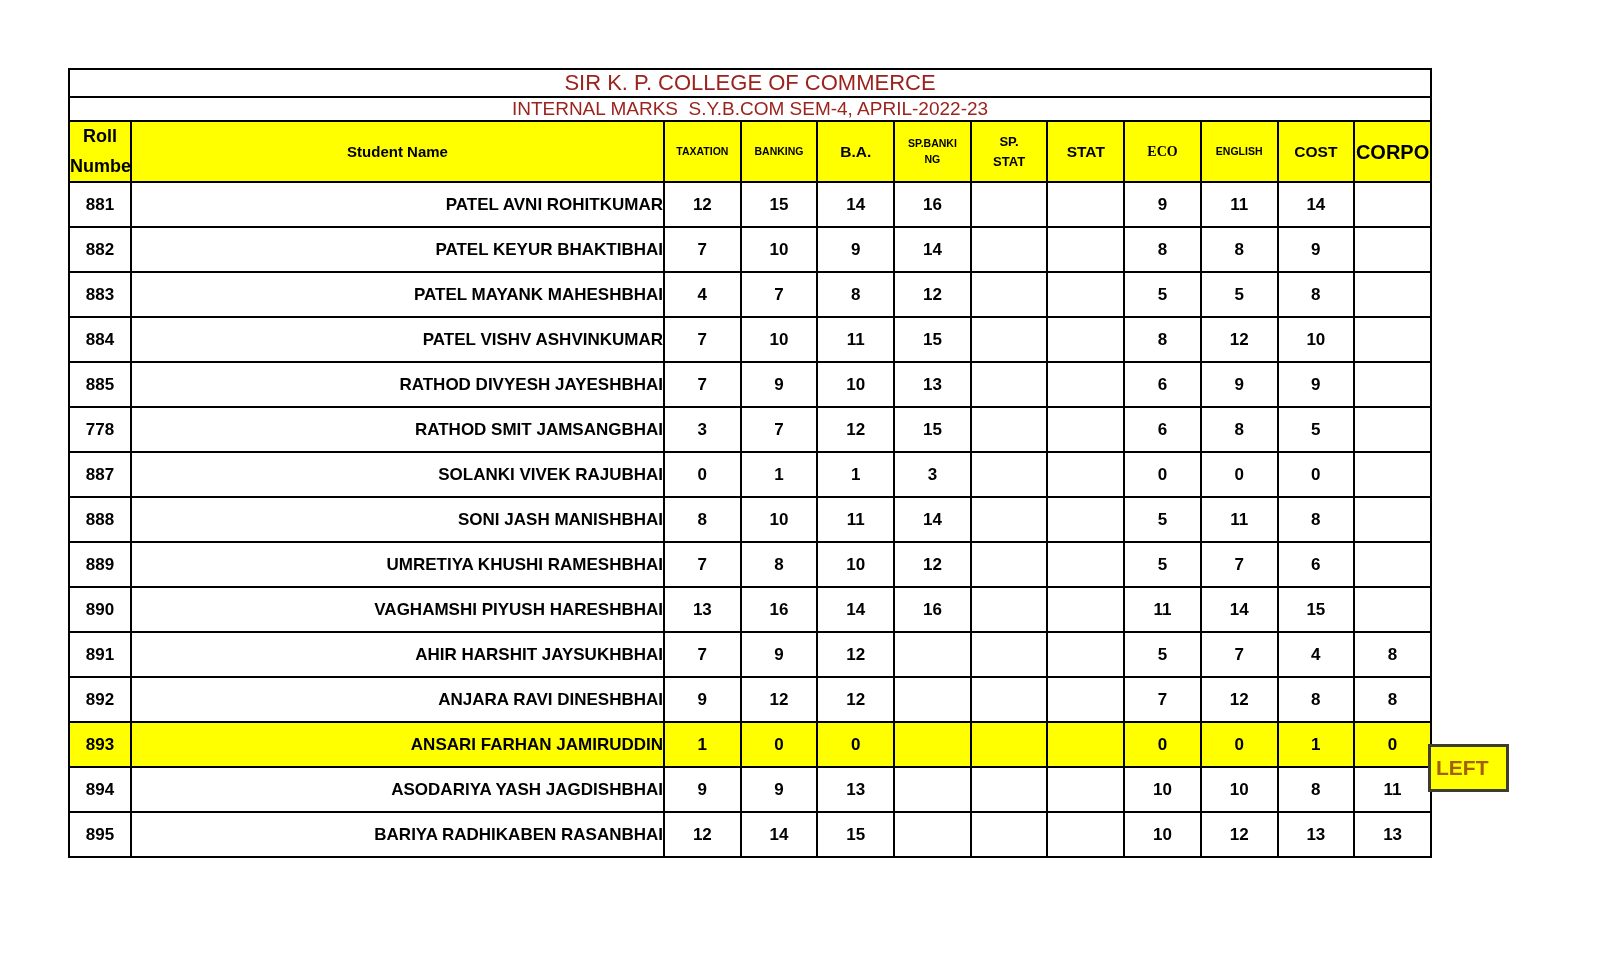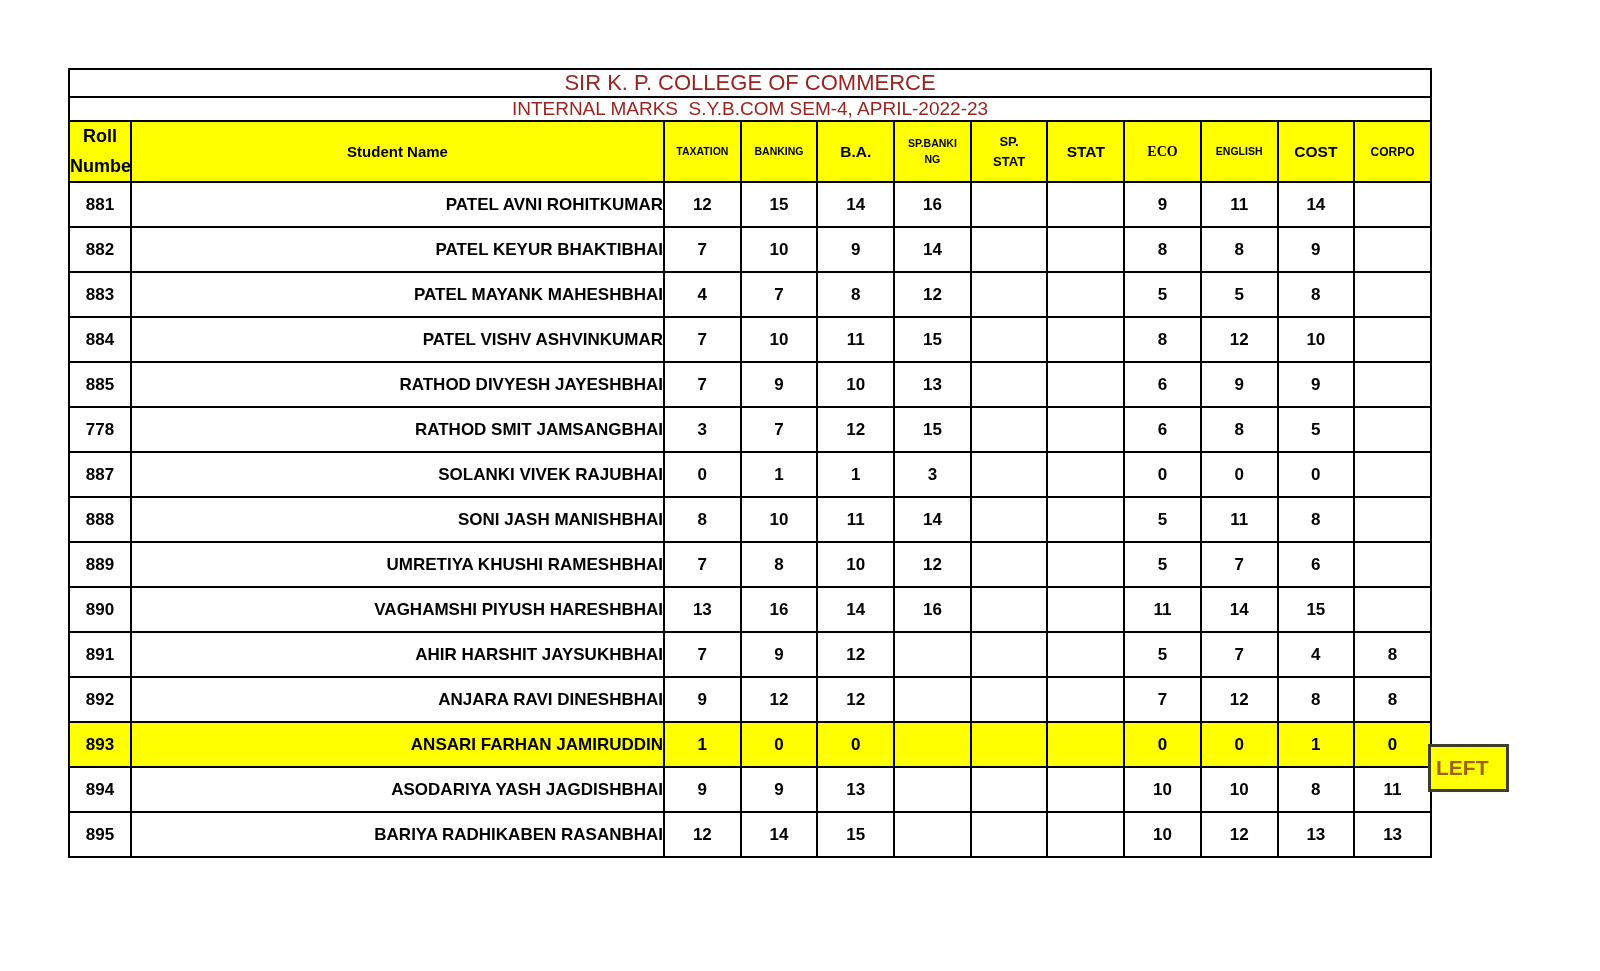--- a/index.html
+++ b/index.html
@@ -124,21 +124,21 @@
 
       <th class="sub-head" style="font-size: 10.5px;">TAXATION</th>
           <th class="sub-head" style="font-size: 10.5px;">BANKING</th>
           <th class="sub-head" style="font-size: 15.5px;">B.A.</th>
           <th class="sub-head" style="font-size: 10.5px;">SP.BANKI<br>NG</th>
           <th class="sub-head" style="font-size: 13px;">SP.<br>STAT</th>
           <th class="sub-head" style="font-size: 15.5px;">STAT</th>
           <th class="sub-head" style="font-size: 14px; font-family: Liberation Serif, serif;">ECO</th>
           <th class="sub-head" style="font-size: 10.5px;">ENGLISH</th>
           <th class="sub-head" style="font-size: 15.5px;">COST</th>
-          <th class="sub-head" style="font-size: 12px;">CORPO</th>
+          <th class="sub-head" style="font-size: 20px;">CORPO</th>
         </tr>
     </thead>
     <tbody id="rows-body">
         <tr>
           <td class="roll">881</td>
           <td class="name">PATEL AVNI ROHITKUMAR</td>
           <td class="mark">12</td>
           <td class="mark">15</td>
           <td class="mark">14</td>
           <td class="mark">16</td>

